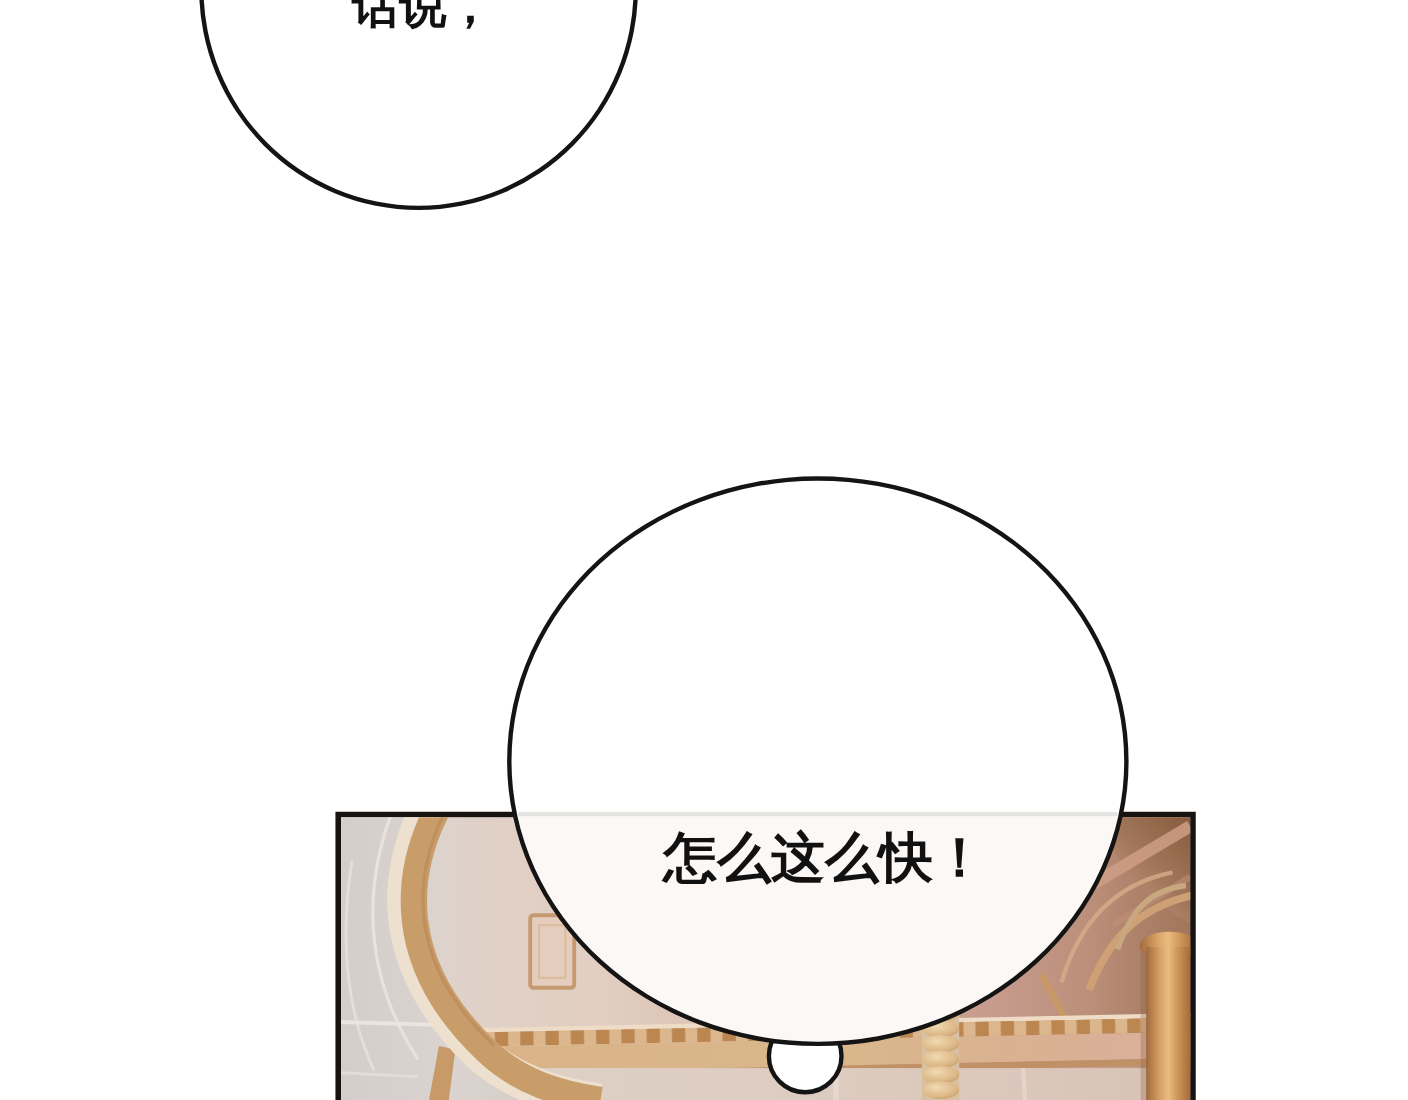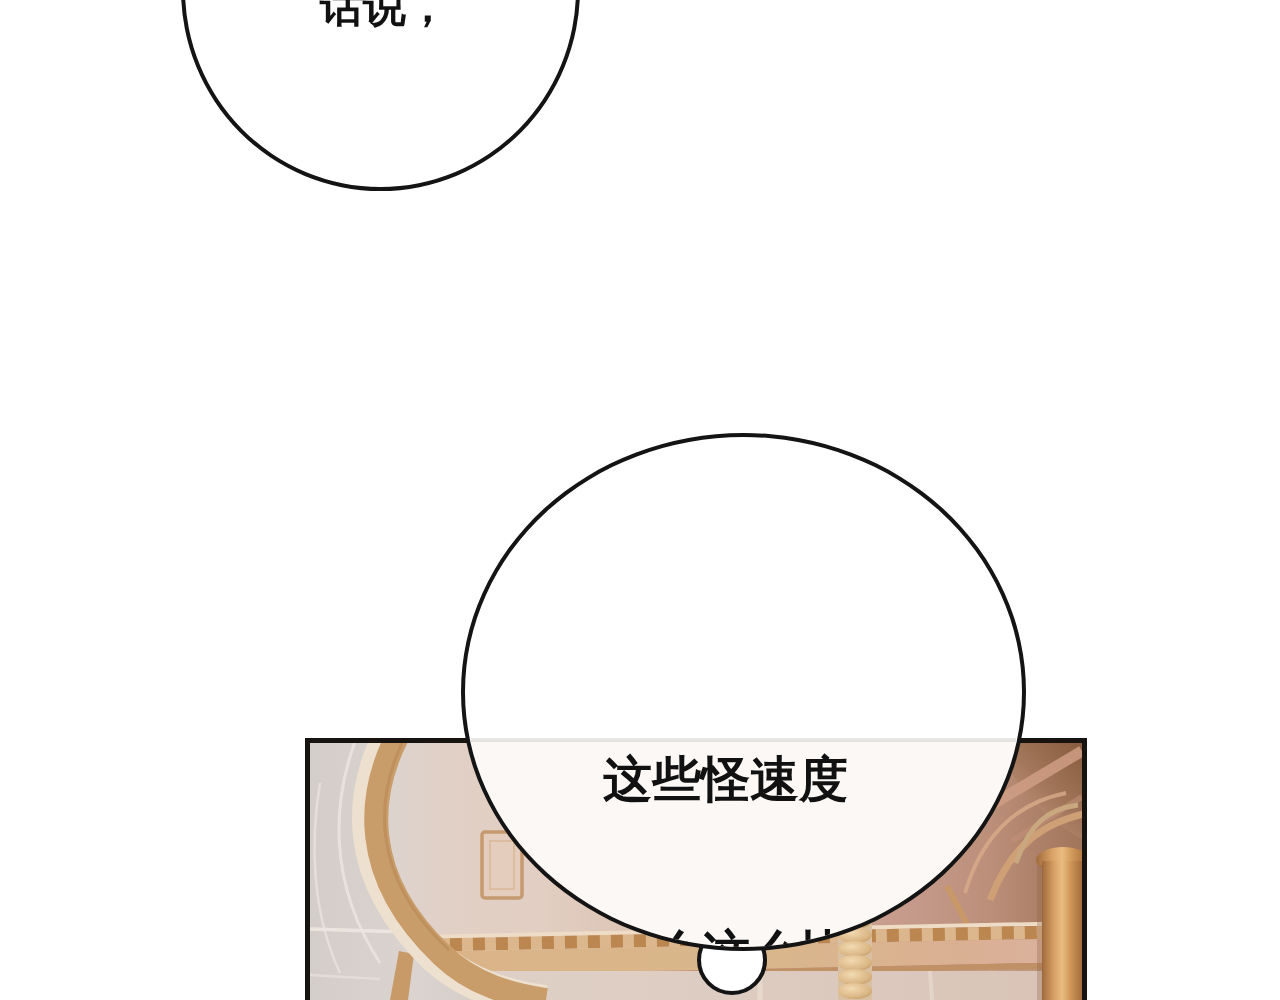--- a/index.html
+++ b/index.html
@@ -168,21 +168,20 @@
       </g>
     </svg>
   </div>
 
   <div class="bubble-tail"></div>
 
   <div class="bubble bubble-main">
     <div class="seam-tint"></div>
     <div class="seam-line"></div>
     <div class="bubble-text">
-      <div>这些怪速度</div>
       <div>怎么这么快！</div>
     </div>
   </div>
 
   <div class="bubble bubble-top">
     <div class="bubble-text">话说，</div>
   </div>
 
 </div>
 

